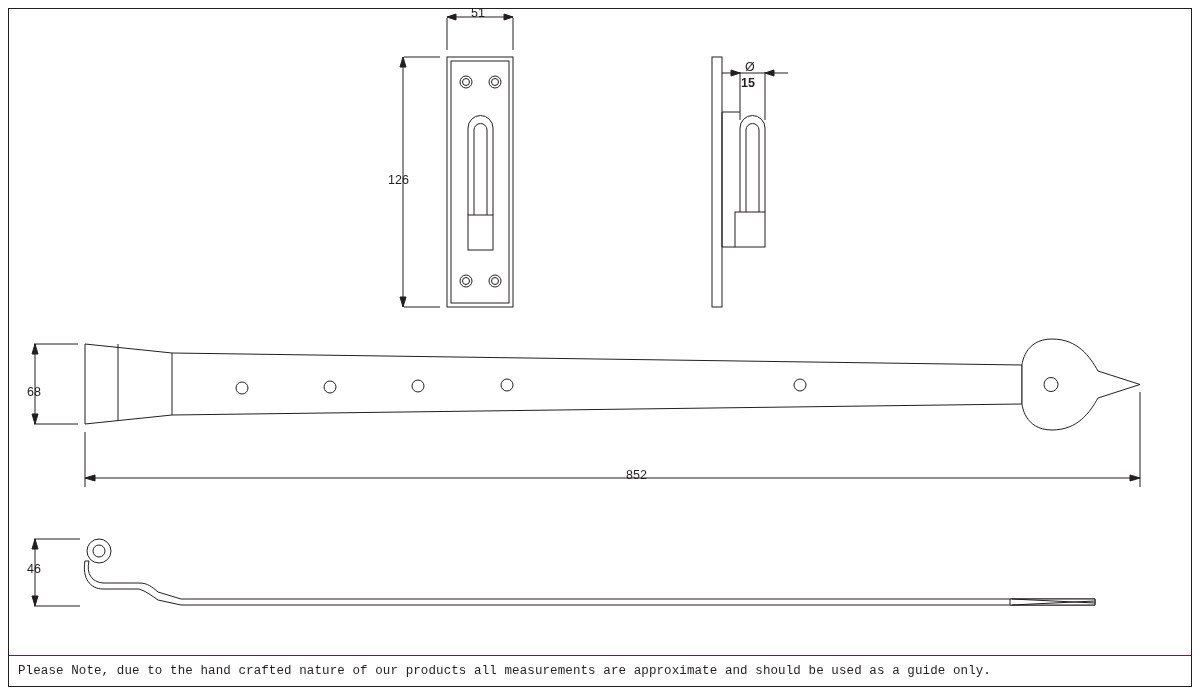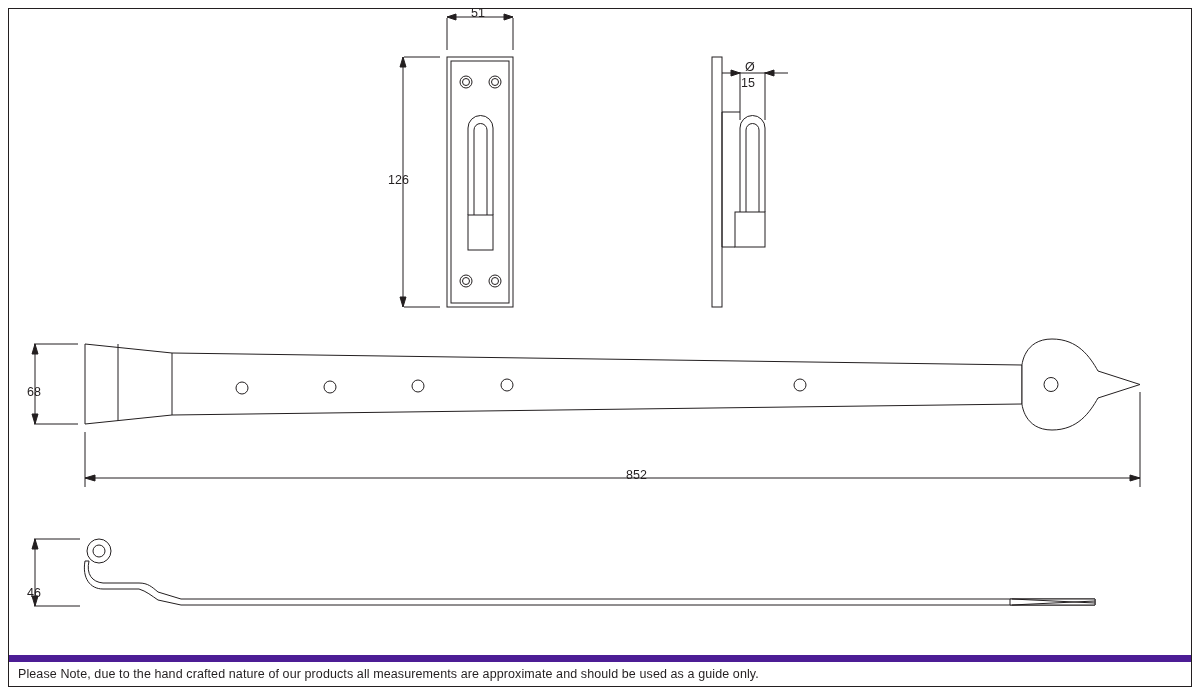--- a/index.html
+++ b/index.html
@@ -32,24 +32,25 @@
     top: 0;
     width: 1200px;
     height: 695px;
   }
   .note-bar {
     position: absolute;
     left: 9px;
     top: 655px;
     width: 1182px;
     height: 31px;
-    border-top: 7px solid #4c1d95;
+    border-top: 1px solid #4c1d95;
     box-sizing: border-box;
     display: flex;
     align-items: center;
+    font-family: Liberation Mono, monospace;
   }
   .note-text {
     font-size: 12.5px;
     color: #231f20;
     padding-left: 9px;
     letter-spacing: 0.1px;
     white-space: nowrap;
   }
   .dim-label {
     position: absolute;
@@ -176,22 +177,22 @@
         <path d="M35 539 L32 549 L38 549 Z" fill="#231f20"></path>
         <path d="M35 606 L32 596 L38 596 Z" fill="#231f20"></path>
       </g>
 
     </g>
   </svg>
 
   <div class="dim-label" style="left:471px; top:6px;">51</div>
   <div class="dim-label" style="left:388px; top:173px;">126</div>
   <div class="dim-label" style="left:745px; top:60px;">Ø</div>
-  <div class="dim-label" style="left:741px; top:76px;">15</div>
+  <div class="dim-label" style="left:741px; top:76px;font-weight:bold;">15</div>
   <div class="dim-label" style="left:27px; top:377px;margin-top:8px;">68</div>
   <div class="dim-label" style="left:626px; top:468px;">852</div>
-  <div class="dim-label" style="left:27px; top:562px;margin-top:24px;">46</div>
+  <div class="dim-label" style="left:27px; top:562px;">46</div>
 
   <div class="note-bar">
     <span class="note-text">Please Note, due to the hand crafted nature of our products all measurements are approximate and should be used as a guide only.</span>
   </div>
 
 </div>
 
 </body></html>

